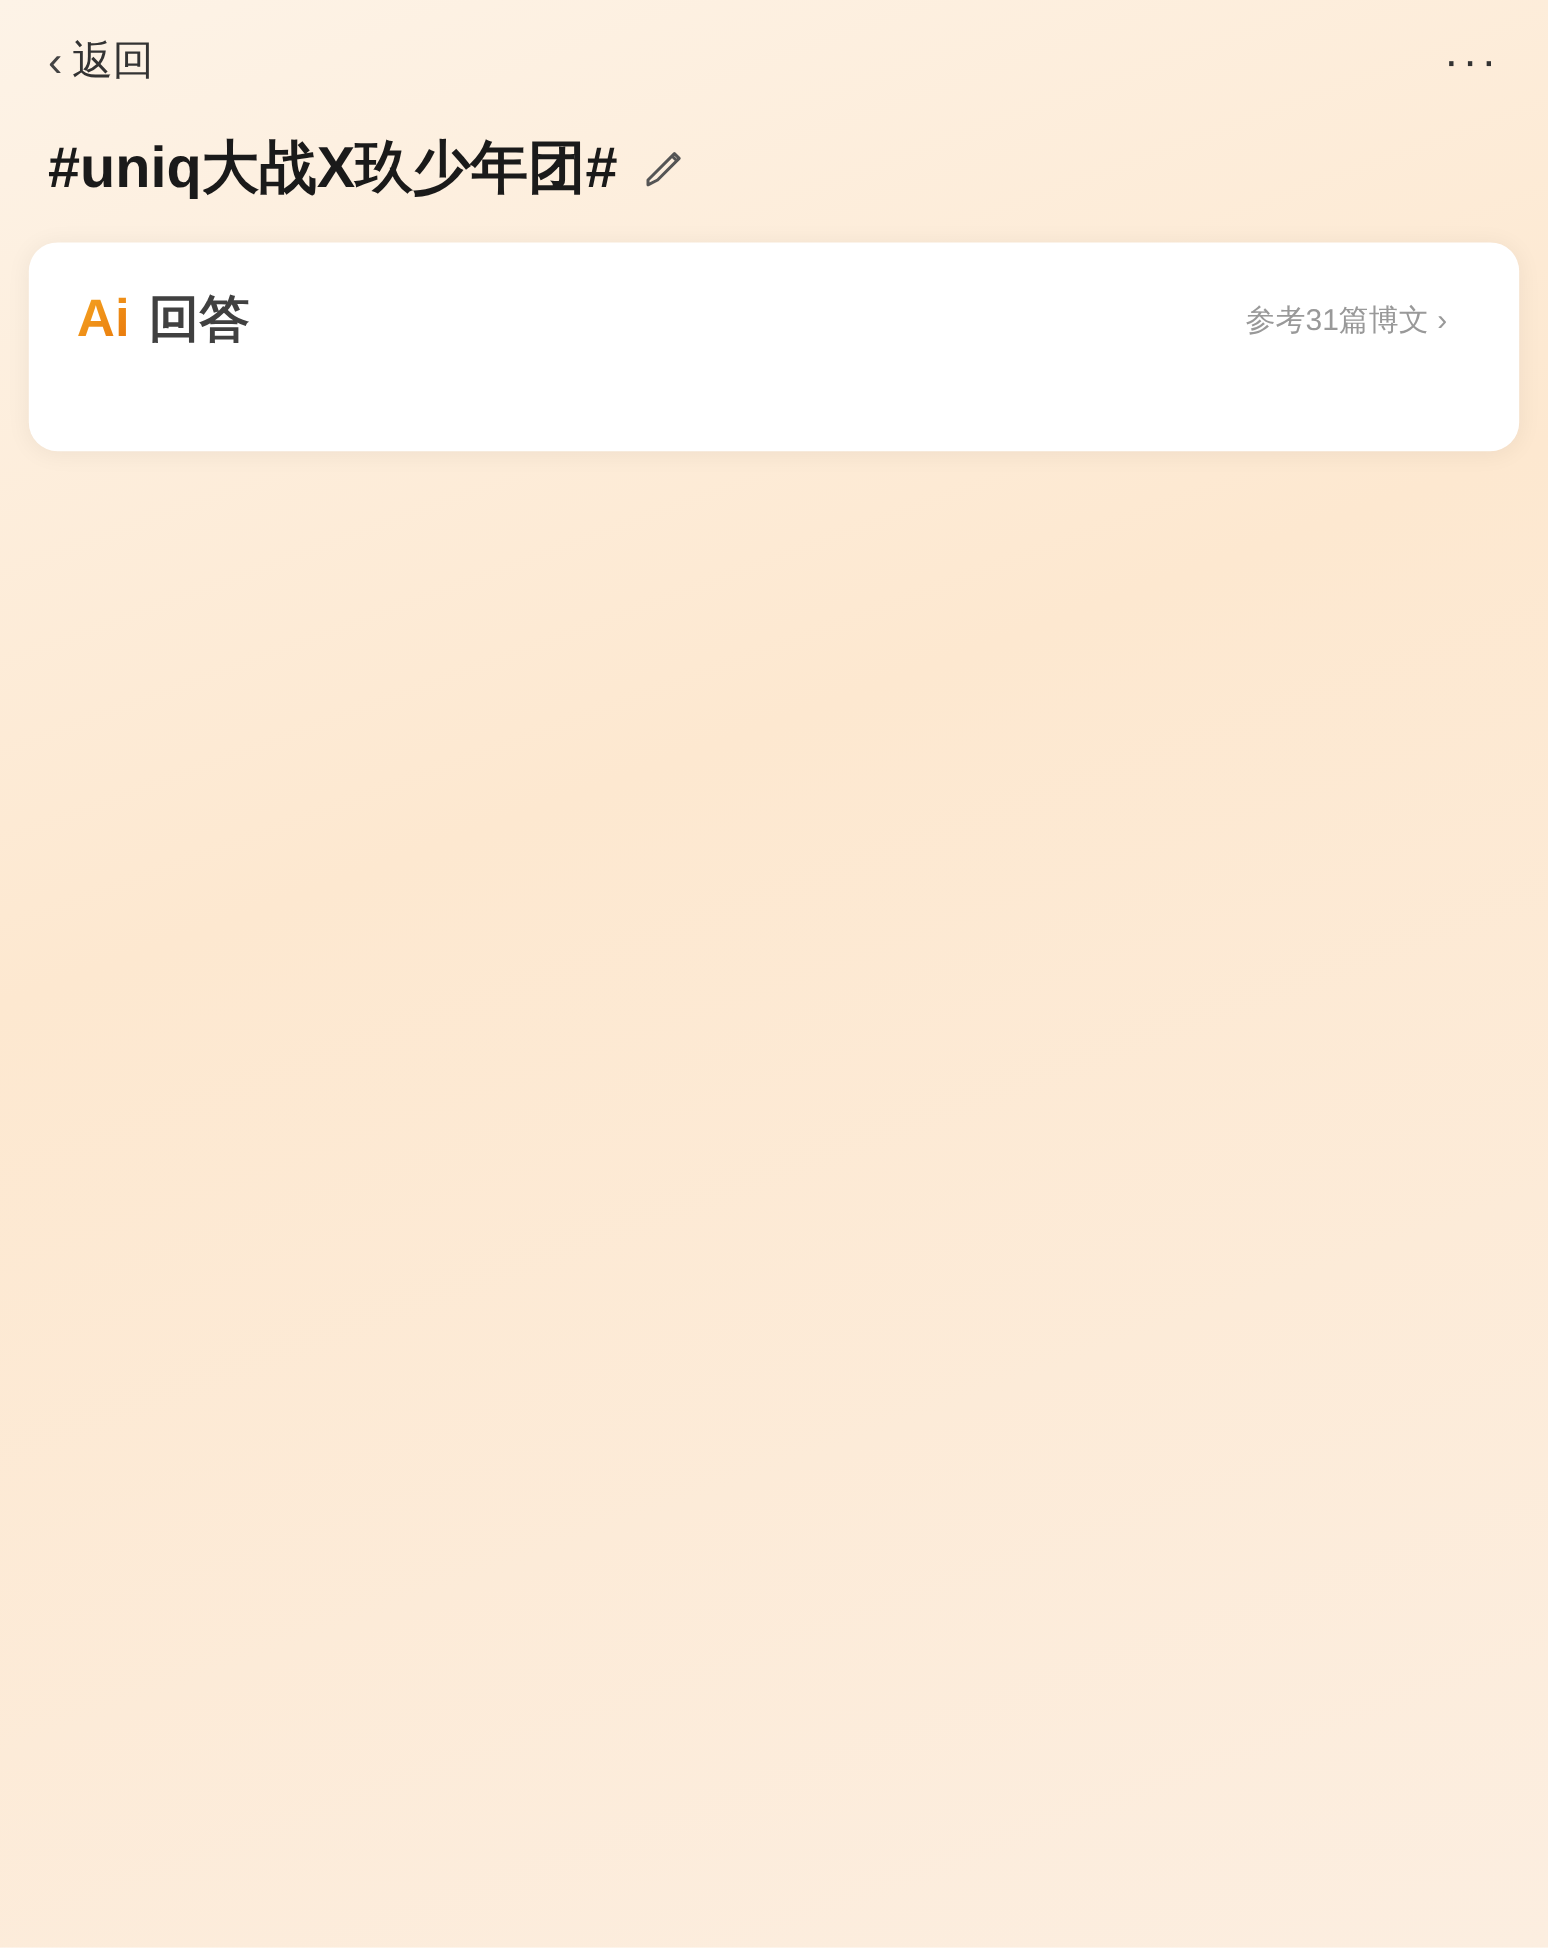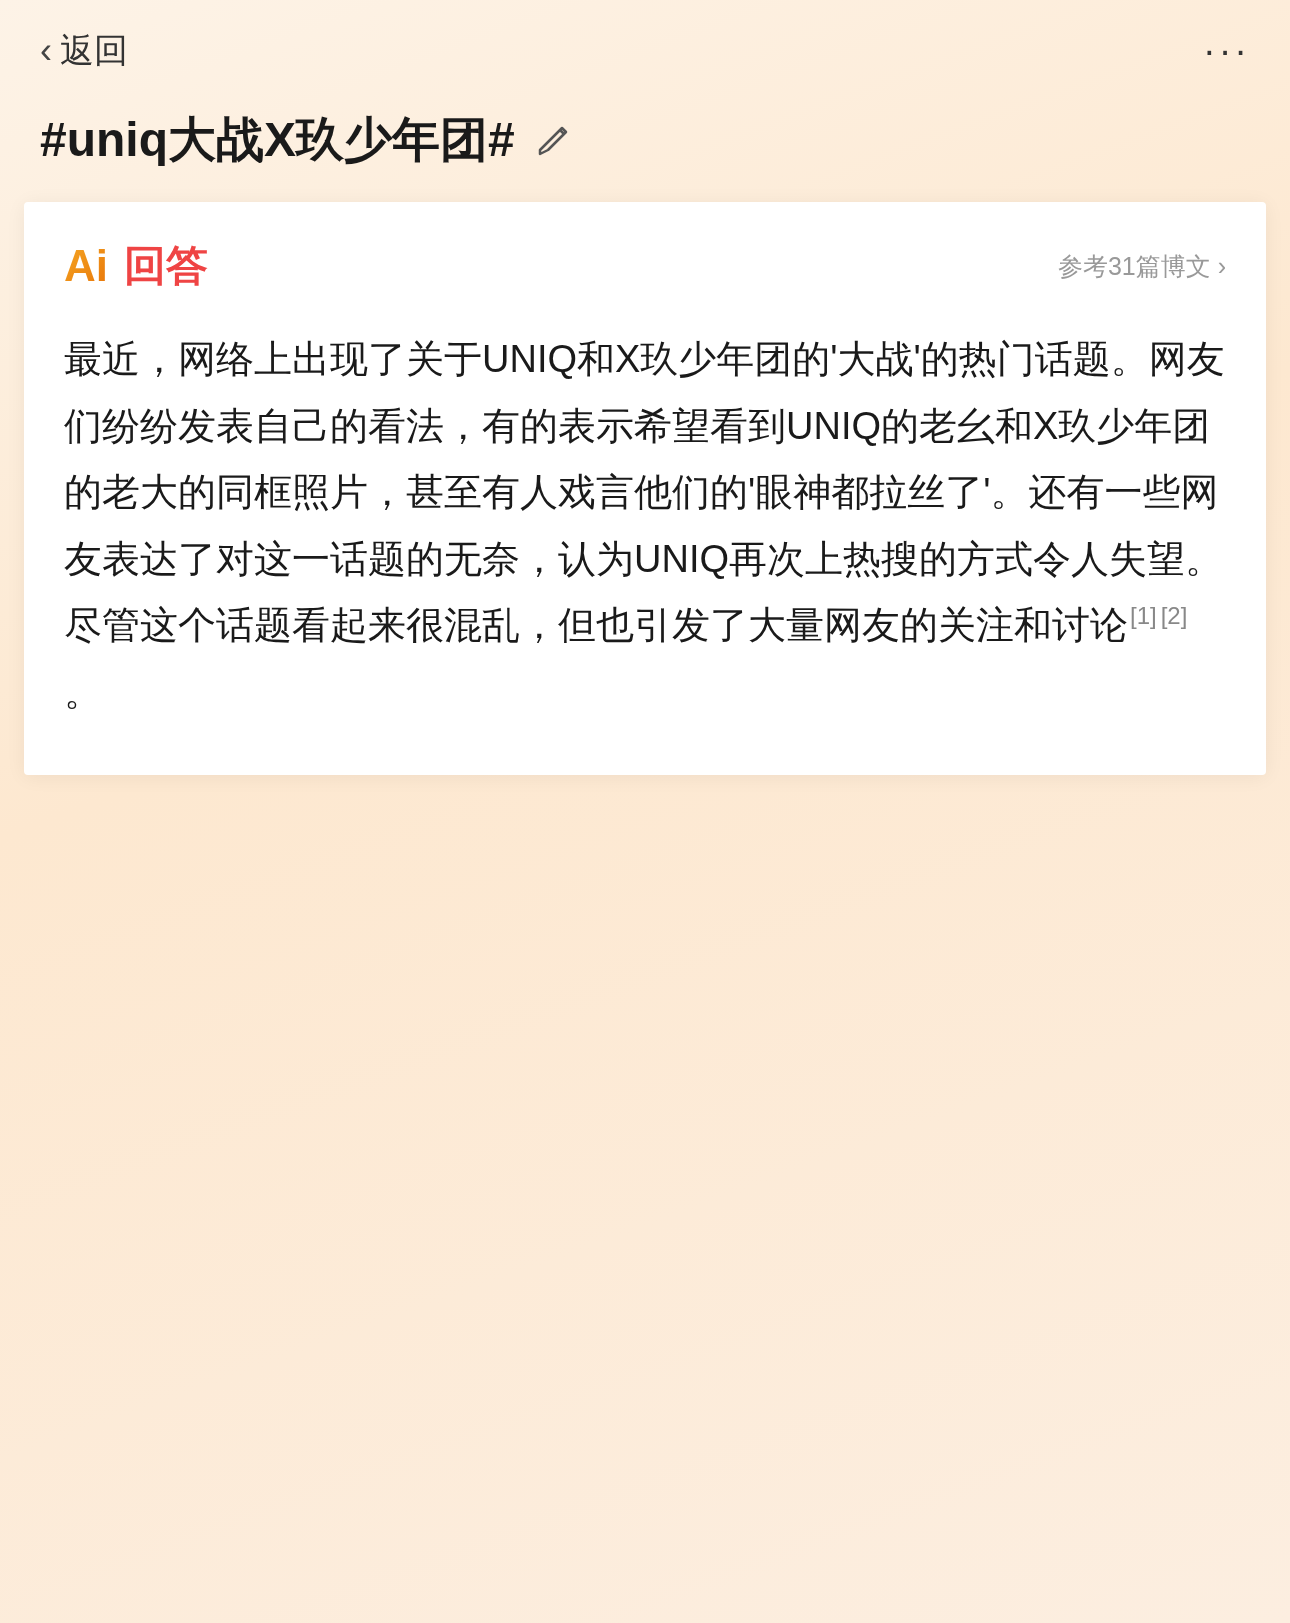--- a/index.html
+++ b/index.html
@@ -88,23 +88,23 @@
       height: 42px;
       display: flex;
       align-items: center;
       justify-content: center;
       cursor: pointer;
     }
 
     
     .answer-card {
       background: white;
-      border-radius: 4px;
+      border-radius: 24px;
       margin: 0 24px;
-      padding: 36px 40px 50px 40px;
+      padding: 36px 60px 50px 40px;
       box-shadow: 0 2px 20px rgba(0,0,0,0.06);
     }
 
     .answer-header {
       display: flex;
       align-items: center;
       justify-content: space-between;
       margin-bottom: 32px;
     }
 
@@ -123,21 +123,21 @@
       background: linear-gradient(135deg, #f5a623 0%, #e8760a 100%);
       -webkit-background-clip: text;
       -webkit-text-fill-color: transparent;
       background-clip: text;
       line-height: 1;
     }
 
     .answer-label {
       font-size: 42px;
       font-weight: 700;
-      color: #ef4444;
+      color: #404040;
     }
 
     .answer-ref {
       font-size: 25px;
       color: #999;
       cursor: pointer;
     }
 
     .answer-body {
       font-size: 38px;
@@ -193,19 +193,16 @@
   <div class="answer-header">
     <div class="answer-header-left">
       <span class="ai-logo">Ai</span>
       <span class="answer-label">回答</span>
     </div>
     <span class="answer-ref">参考31篇博文 ›</span>
   </div>
 
   <div class="answer-body">
 
-    <p>
-      <span>最近，网络上出现了关于UNIQ和X玖少年团的'大战'的热门话题。网友们纷纷发表自己的看法，有的表示希望看到UNIQ的老幺和X玖少年团的老大的同框照片，甚至有人戏言他们的'眼神都拉丝了'。还有一些网友表达了对这一话题的无奈，认为UNIQ再次上热搜的方式令人失望。尽管这个话题看起来很混乱，但也引发了大量网友的关注和讨论</span><span class="ref-num">[1]</span><span class="ref-num">[2]</span>。
-    </p>
 
 
   </div>
 </div>
 
 </body></html>

